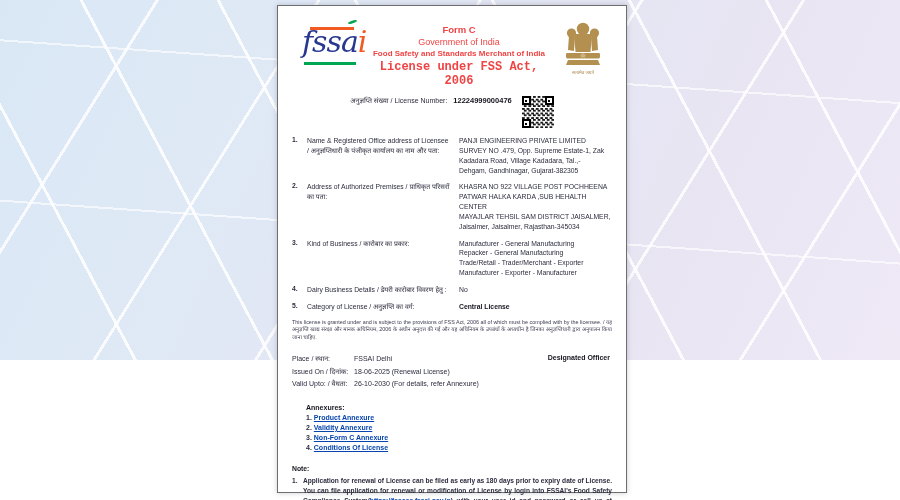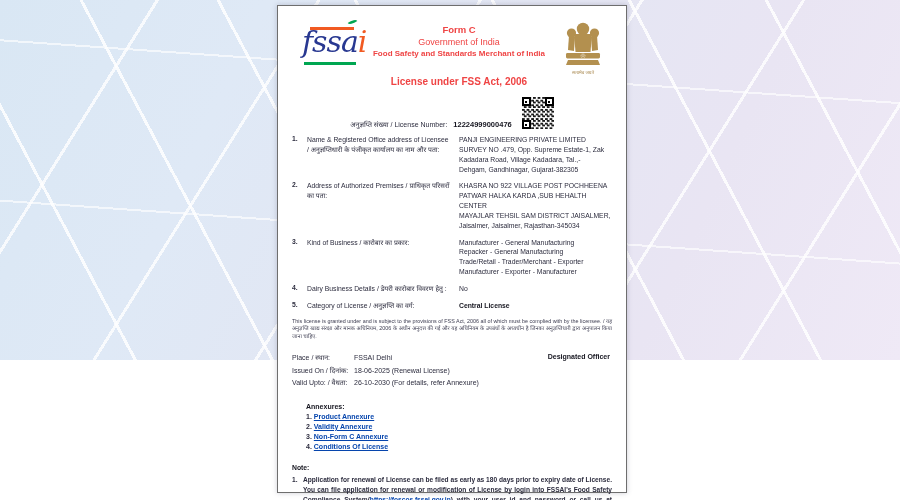--- a/index.html
+++ b/index.html
@@ -30,27 +30,27 @@
   .logo { position:relative; width:64px; height:52px; margin-left:8px; flex:0 0 auto; }
   .logo .bar-top { position:absolute; left:10px; right:10px; top:9px; height:2.5px; background:#f15a22; }
   .logo .bar-bot { position:absolute; left:4px; right:8px; top:44px; height:2.5px; background:#00a651; }
   .logo .word { position:absolute; left:2px; top:6px; font-family:"DejaVu Serif", serif; font-style:italic; font-size:30px; line-height:1.2; color:#283891; letter-spacing:-1px; }
   .logo .word .i { color:#f15a22; }
   .logo .leaf { position:absolute; right:7px; top:2px; width:9px; height:4px; background:#00a651; border-radius:0 100% 0 100%; transform:rotate(-35deg); }
   .titles { flex:1; text-align:center; padding-top:6px; color:#ef4444; }
   .titles .t0 { font-size:9.5px; font-weight:bold; }
   .titles .t1 { font-size:9px;  font-weight:normal; margin-top:2px; }
   .titles .t2 { font-size:8px;  font-weight:bold; margin-top:2px; }
-  .titles .t3 { font-size:10px;  font-weight:bold; margin-top:18px; }
+  .titles .t3 { font-size:12px;  font-weight:bold; margin-top:2px;font-family:Liberation Mono, monospace; }
   .emblem { width:58px; flex:0 0 auto; text-align:center; margin-top:2px; }
   .emblem svg { display:block; margin:0 auto; }
   .emblem .cap { font-size:4.5px; color:#a8874d; margin-top:1px; }
 
   
-  .licrow { display:flex; justify-content:center; align-items:flex-end; margin-top:8px; height:34px; }
+  .licrow { display:flex; justify-content:center; align-items:flex-start; margin-top:8px; height:34px; }
   .licrow .lab { font-size:7px; color:#2c2c3e; }
   .licrow .val { font-size:7.5px; font-weight:bold; color:#15151f; margin-left:6px; }
   .qr { width:32px; height:32px; margin-left:10px; position:relative; flex:0 0 auto;
         background:
           repeating-conic-gradient(#1a1a1a 0% 25%, #fff 0% 50%);
         background-size:4.6px 4.6px; outline:2px solid #fff; }
   .qr .f { position:absolute; width:9px; height:9px; border:2px solid #000; background:#fff; }
   .qr .f::after { content:""; position:absolute; left:1.5px; top:1.5px; width:2px; height:2px; background:#000; }
   .qr .f1 { left:0; top:0; } .qr .f2 { right:0; top:0; } .qr .f3 { left:0; bottom:0; }
 

